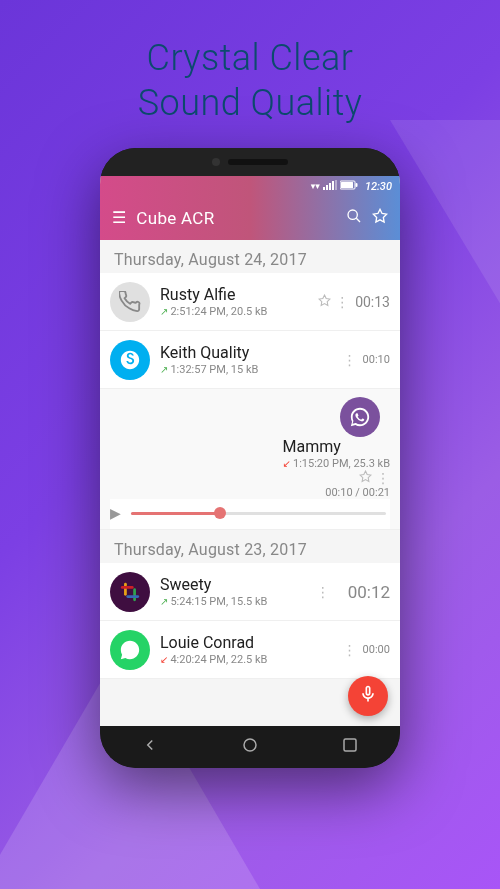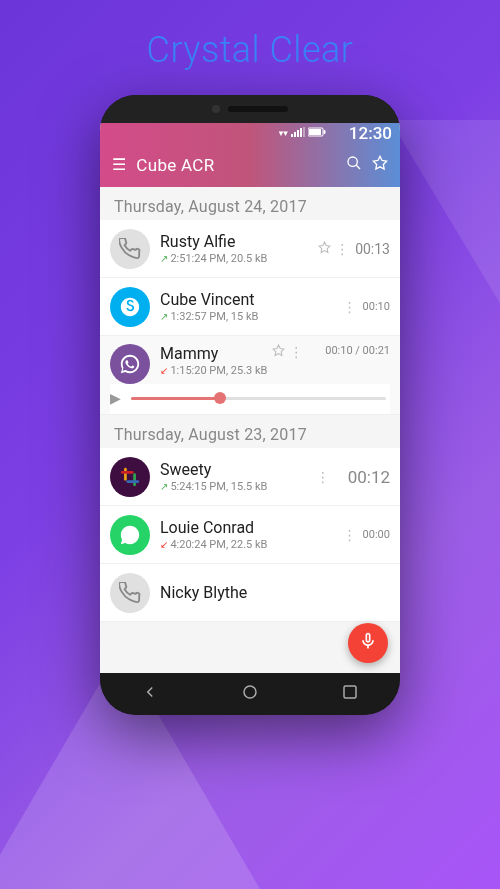--- a/index.html
+++ b/index.html
@@ -31,25 +31,25 @@
       top: 120px;
       right: -10px;
       width: 0;
       height: 0;
       border-left: 120px solid transparent;
       border-right: 0px solid transparent;
       border-top: 200px solid rgba(255,255,255,0.1);
     }
 
     .headline {
-      color: #3b82f6;
+      color: #0c4a6e;
       font-size: 36px;
       font-weight: 300;
       text-align: center;
-      margin-top: 28px;
+      margin-top: 36px;
       line-height: 1.25;
       letter-spacing: 0.5px;
       z-index: 2;
     }
 
     
     .phone {
       position: relative;
       width: 300px;
       height: 620px;
@@ -102,23 +102,24 @@
       padding: 0 8px;
       gap: 4px;
     }
     .status-icons {
       display: flex;
       align-items: center;
       gap: 3px;
     }
     .status-time {
       color: white;
-      font-size: 17px;
+      font-size: 11px;
       font-weight: 500;
-      margin-left: 20px;
+      margin-left: 4px;
+      font-style: italic;
     }
     .wifi-icon, .signal-icon, .battery-icon {
       color: white;
       font-size: 9px;
     }
 
     
     .app-bar {
       background: linear-gradient(to right, #d44b8a, #c0557a, #5b8ed6);
       height: 44px;
@@ -317,20 +318,21 @@
     }
   </style>
 </head>
 <body>
 
 <div class="bg-triangle-left"></div>
 <div class="bg-triangle-right"></div>
 
 <div class="headline">
   <span>Crystal Clear</span><br>
+  <span>Sound Quality</span>
 </div>
 
 <div class="phone">
 
   <div class="phone-top-bar">
     <div class="front-camera"></div>
     <div class="speaker-hole"></div>
   </div>
 
   <div class="screen">
@@ -405,34 +407,34 @@
         <div style="margin-left:6px; font-size:14px; color:#888;">00:13</div>
       </div>
 
       <div class="list-item">
         <div class="avatar avatar-skype">
           <svg width="22" height="22" viewBox="0 0 24 24" fill="white">
             <path d="M12 2C6.48 2 2 6.48 2 12s4.48 10 10 10 10-4.48 10-10S17.52 2 12 2zm1.5 14.5c-2.5.5-5-1-5.5-3.5h2c.3 1.2 1.5 2 2.8 1.8 1-.2 1.7-1 1.7-2 0-1.5-1.5-1.8-3-2.3-1.5-.5-3-1.3-3-3.2 0-2 1.7-3.3 3.5-3.3 2-.1 3.8 1.2 4.2 3.2h-2c-.3-1-1.2-1.6-2.2-1.5-.9.1-1.5.8-1.5 1.6 0 1.3 1.5 1.7 3 2.2 1.5.5 3 1.3 3 3.2.1 2-1.3 3.5-3 3.8z"></path>
           </svg>
         </div>
         <div class="item-content">
-          <div class="item-name">Cube Vincent</div>
+          <div class="item-name">Keith Quality</div>
           <div class="item-meta">
             <span class="arrow-icon arrow-up">↗</span>
             <span>1:32:57 PM, 15 kB</span>
           </div>
         </div>
         <div class="item-actions">
           <span class="more-btn">⋮</span>
         </div>
         <div style="margin-left:6px; font-size:11px; color:#888;">00:10</div>
       </div>
 
       <div class="list-item expanded" style="background:#f9f9f9;">
-        <div style="display:flex; align-items:flex-start; width:100%;">
+        <div style="display:flex; align-items:flex-end; width:100%;flex-direction:column;">
           <div class="avatar avatar-viber">
             <svg width="22" height="22" viewBox="0 0 24 24" fill="white">
               <path d="M12 2C6.48 2 2 6.48 2 12c0 1.85.5 3.57 1.36 5.07L2 22l4.93-1.36C8.43 21.5 10.15 22 12 22c5.52 0 10-4.48 10-10S17.52 2 12 2zm0 18c-1.64 0-3.16-.5-4.42-1.35l-.32-.19-3.28.86.86-3.28-.19-.32A7.94 7.94 0 014 12c0-4.41 3.59-8 8-8s8 3.59 8 8-3.59 8-8 8zm4.5-5.5c-.25-.12-1.47-.72-1.7-.81-.22-.09-.39-.12-.55.12-.16.25-.64.81-.79.97-.14.16-.29.18-.54.06-.25-.12-1.06-.39-2.01-1.25-.74-.66-1.24-1.48-1.39-1.73-.14-.25-.01-.38.11-.5.11-.11.25-.29.37-.44.12-.15.16-.25.25-.41.08-.16.04-.31-.02-.44-.06-.12-.55-1.32-.76-1.82-.2-.48-.4-.41-.55-.42-.14-.01-.3-.01-.46-.01-.16 0-.42.06-.64.31-.22.25-.83.81-.83 1.98 0 1.17.85 2.3.97 2.46.12.16 1.67 2.55 4.05 3.58.57.24 1.01.39 1.35.5.57.18 1.08.15 1.49.09.45-.07 1.39-.57 1.58-1.12.2-.55.2-1.02.14-1.12-.06-.1-.22-.16-.47-.28z"></path>
             </svg>
           </div>
           <div class="item-content">
             <div class="item-name">Mammy</div>
             <div class="item-meta">
               <span class="arrow-icon arrow-down">↙</span>
               <span>1:15:20 PM, 25.3 kB</span>
@@ -495,30 +497,20 @@
             <span class="arrow-icon arrow-down">↙</span>
             <span>4:20:24 PM, 22.5 kB</span>
           </div>
         </div>
         <div class="item-actions">
           <span class="more-btn">⋮</span>
         </div>
         <div style="margin-left:6px; font-size:11px; color:#888;">00:00</div>
       </div>
 
-      <div class="list-item">
-        <div class="avatar avatar-phone">
-          <svg width="22" height="22" viewBox="0 0 24 24" fill="none" stroke="#888" stroke-width="2">
-            <path d="M22 16.92v3a2 2 0 01-2.18 2 19.79 19.79 0 01-8.63-3.07A19.5 19.5 0 013.07 10.8 19.79 19.79 0 01.08 2.18 2 2 0 012.07 0h3a2 2 0 012 1.72 12.84 12.84 0 00.7 2.81 2 2 0 01-.45 2.11L6.09 7.91a16 16 0 006 6l1.27-1.27a2 2 0 012.11-.45 12.84 12.84 0 002.81.7A2 2 0 0122 14.92z"></path>
-          </svg>
-        </div>
-        <div class="item-content">
-          <div class="item-name">Nicky Blythe</div>
-        </div>
-      </div>
 
     </div>
 
     <div class="fab">
       <span class="fab-icon">
         <svg width="20" height="20" viewBox="0 0 24 24" fill="white">
           <path d="M12 14c1.66 0 3-1.34 3-3V5c0-1.66-1.34-3-3-3S9 3.34 9 5v6c0 1.66 1.34 3 3 3zm-1-9c0-.55.45-1 1-1s1 .45 1 1v6c0 .55-.45 1-1 1s-1-.45-1-1V5z"></path>
           <path d="M17 11c0 2.76-2.24 5-5 5s-5-2.24-5-5H5c0 3.53 2.61 6.43 6 6.92V21h2v-3.08c3.39-.49 6-3.39 6-6.92h-2z"></path>
         </svg>
       </span>

